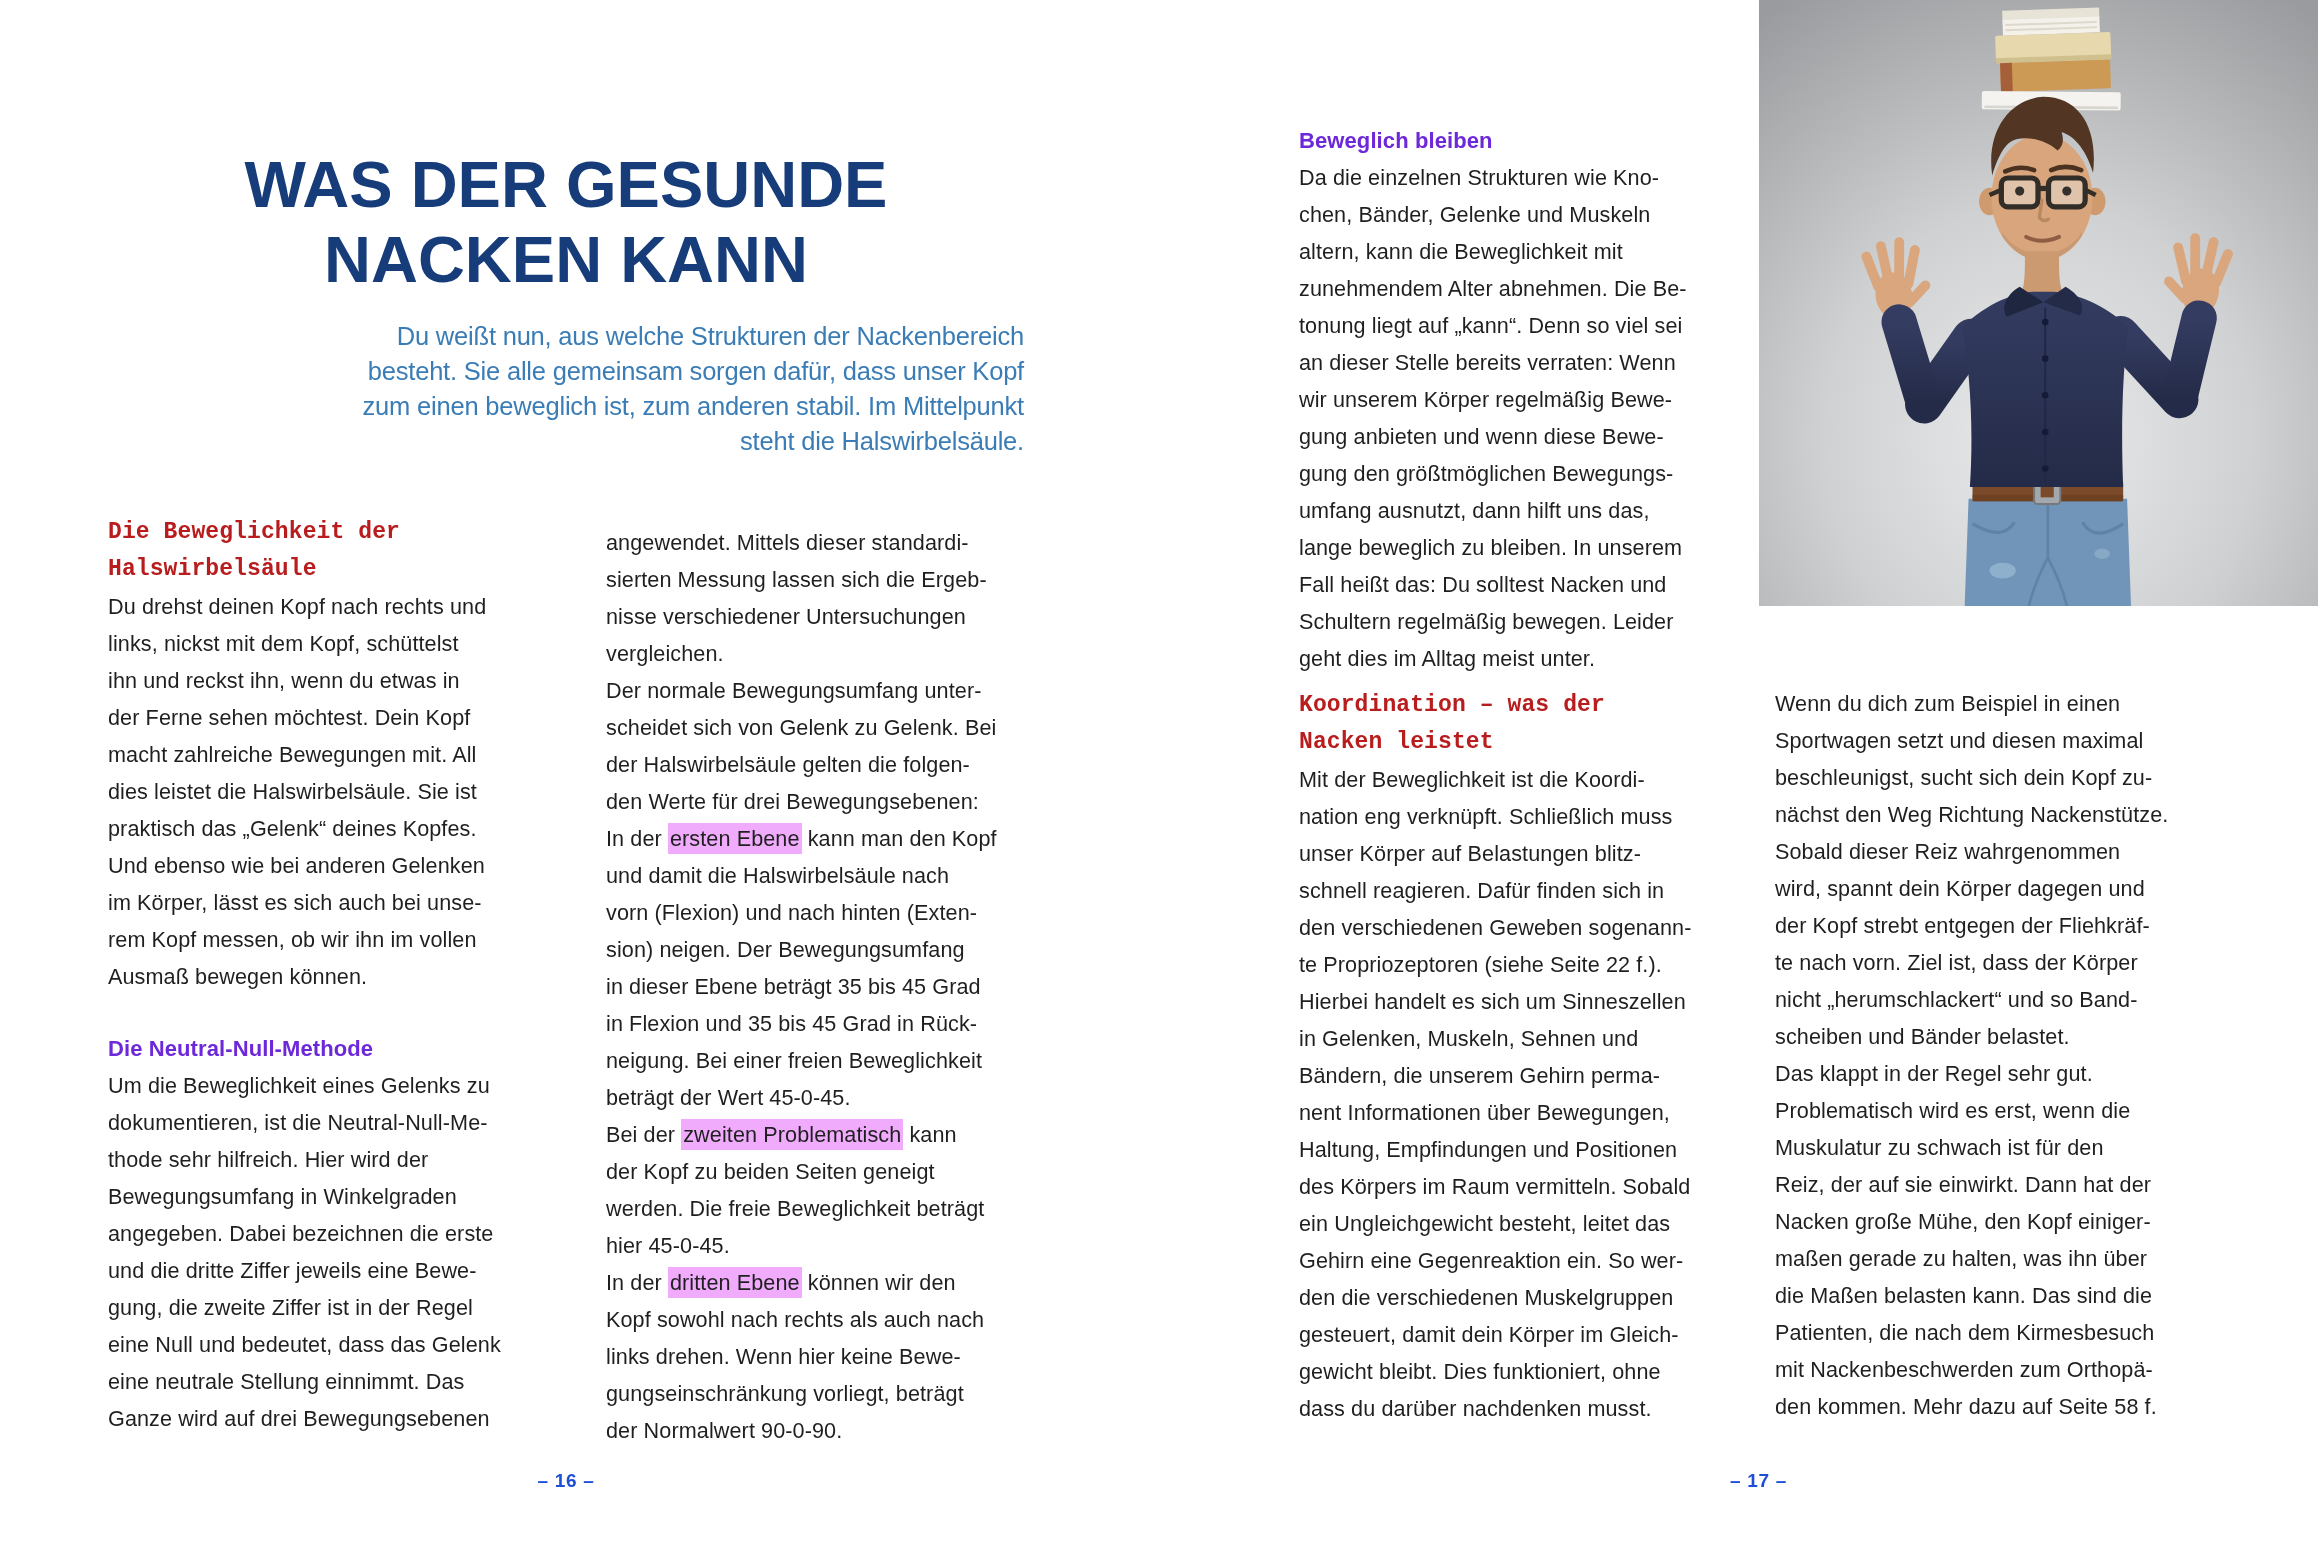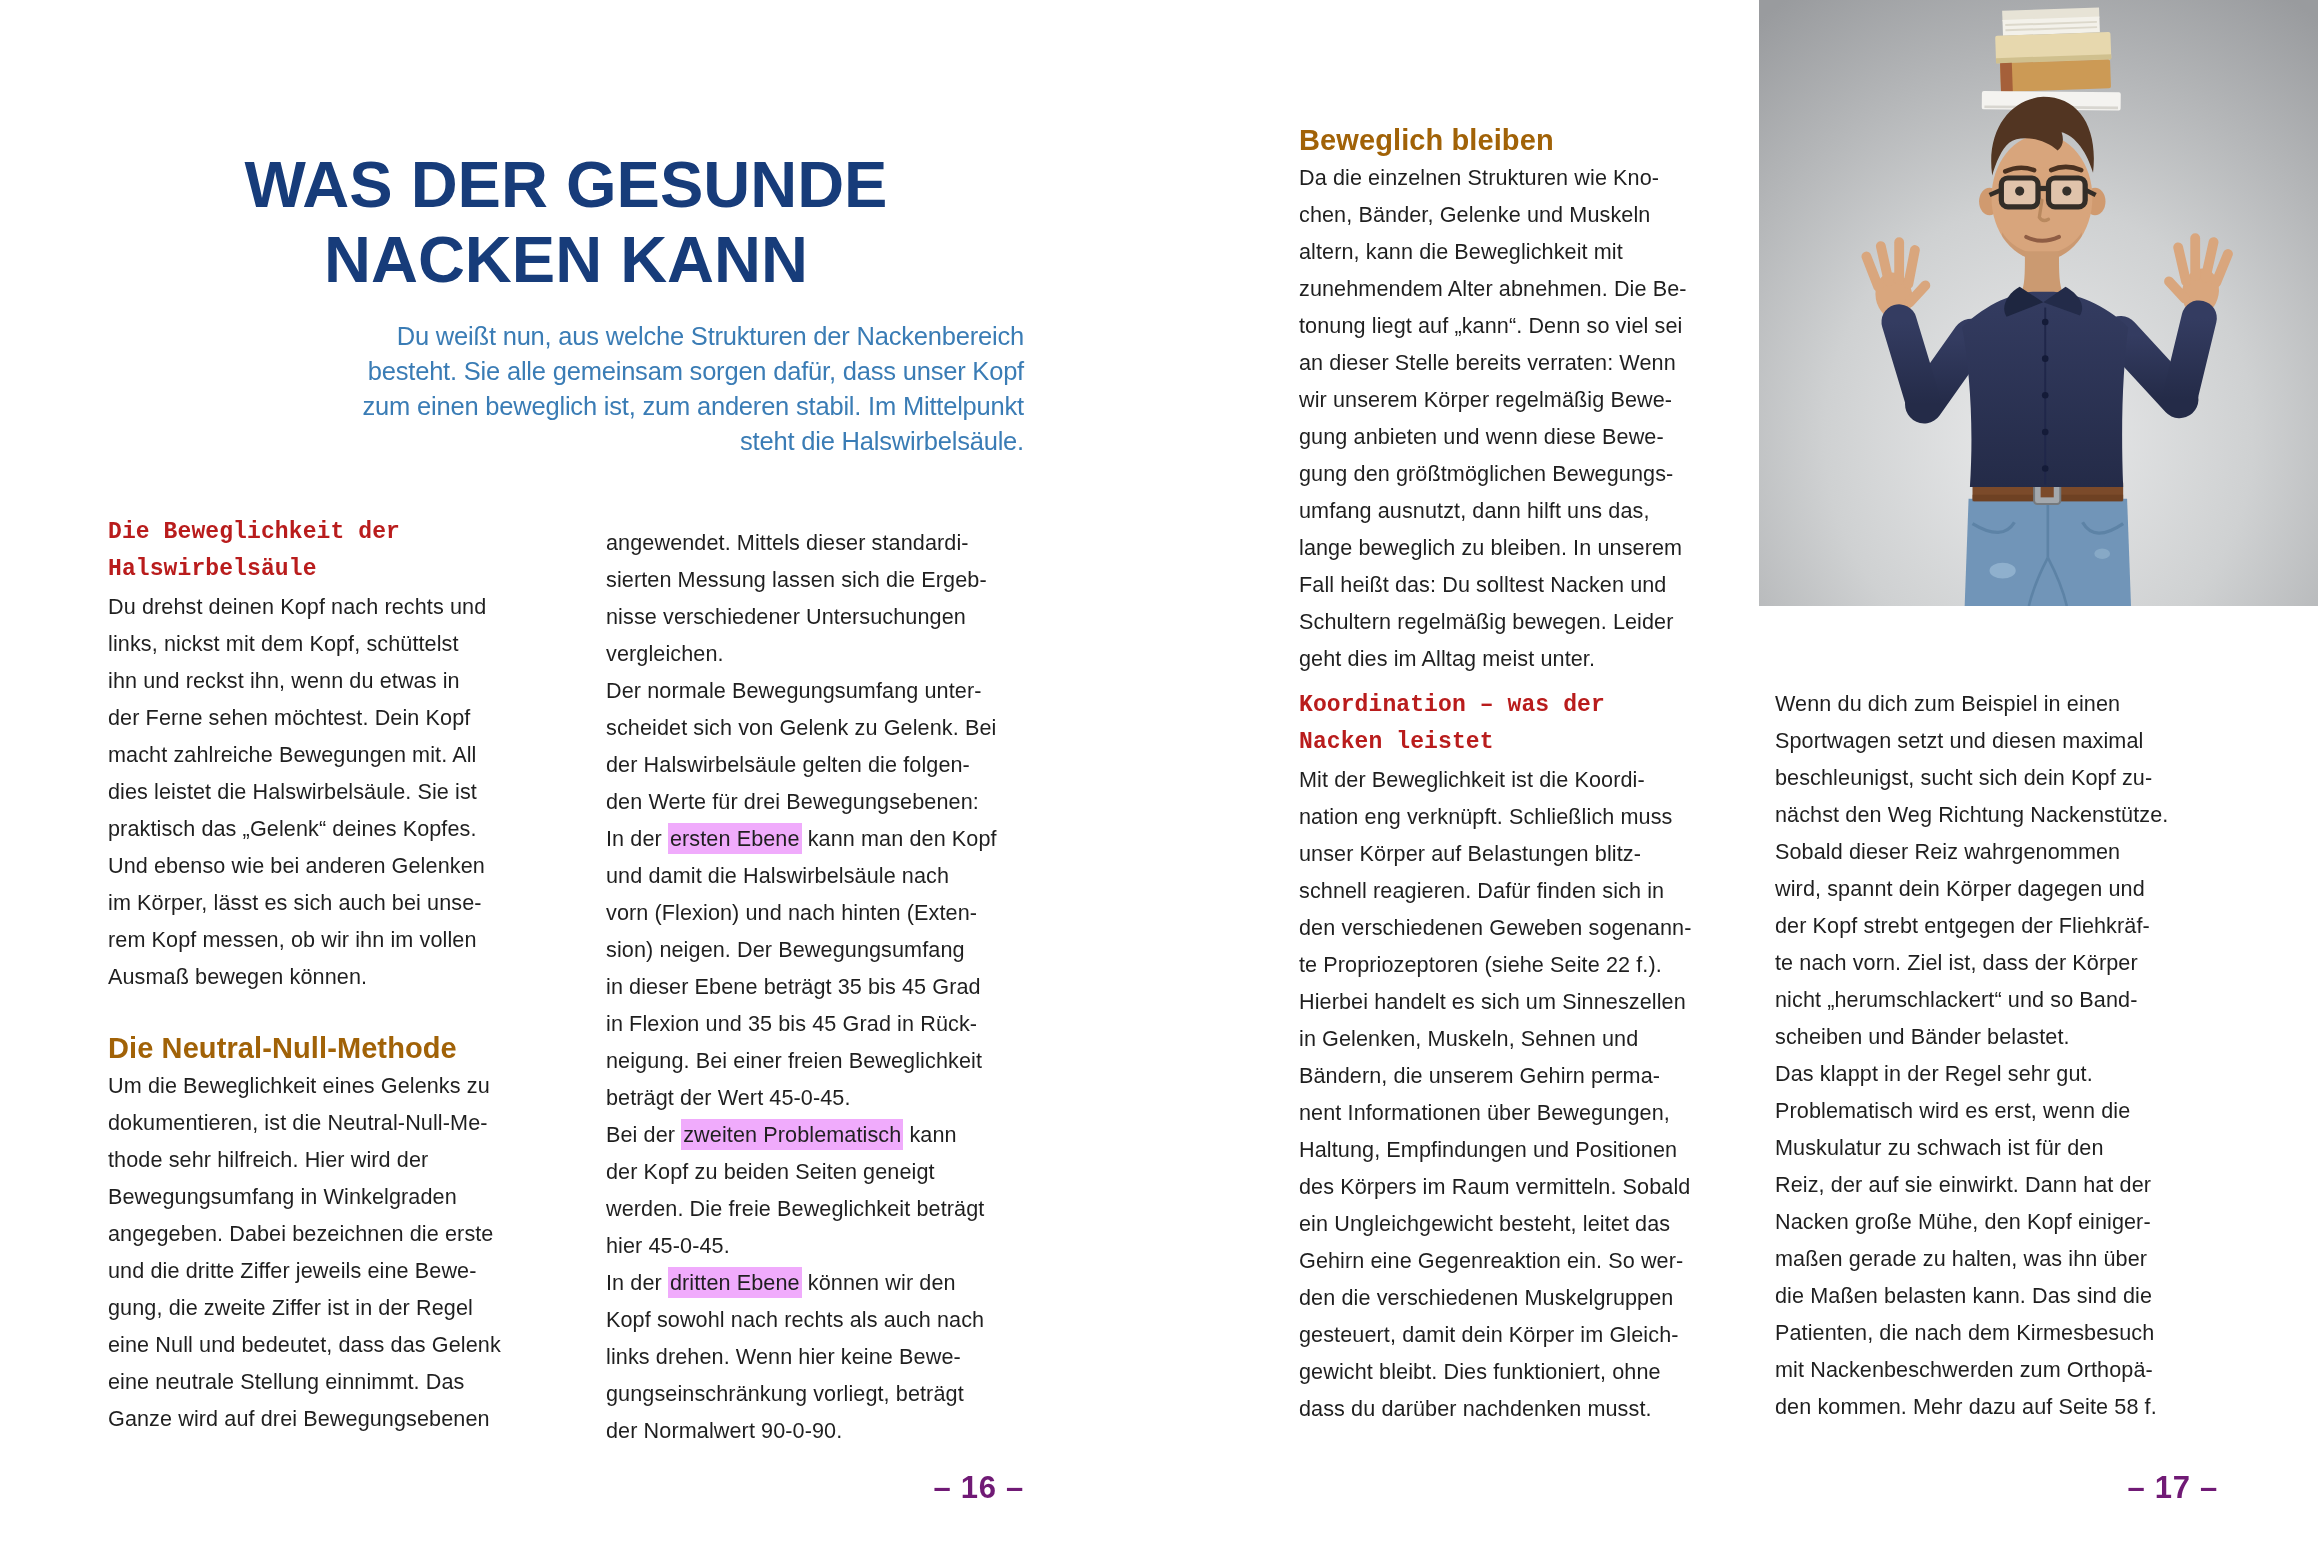--- a/index.html
+++ b/index.html
@@ -16,28 +16,28 @@
   .intro{
     width:916px;text-align:right;
     font-size:25.5px;line-height:35px;font-weight:400;color:#3a7cb5;letter-spacing:-0.2px;
   }
   .col{width:458px;font-size:21.6px;line-height:37px;letter-spacing:0.1px;}
   .col p{margin:0;}
   .h-navy{
     margin:0;font-size:23px;line-height:37px;font-weight:700;color:#b91c1c;font-family:Liberation Mono, monospace;
   }
   .h-black{
-    margin:0;font-size:29px;line-height:37px;font-weight:700;color:#a16207;
+    margin:0;font-size:22px;line-height:37px;font-weight:700;color:#6d28d9;
   }
   .gap-top-left{margin-top:35px;}
   .gap-top-right{margin-top:10px;}
   .hl{background:#f0abfc;padding:2.6px 2px;}
   .pageno{
-    width:916px;text-align:right;
-    font-size:31px;font-weight:700;color:#701a75;letter-spacing:0.7px;
+    width:916px;text-align:center;
+    font-size:19px;font-weight:700;color:#1d4ed8;letter-spacing:0.7px;
   }
   .photo{
     left:1759px;top:0;width:560px;height:606px;overflow:hidden;
   }
   .photo svg{display:block;width:100%;height:100%;}
 </style>
 </head>
 <body>
 
 <div class="spread">

